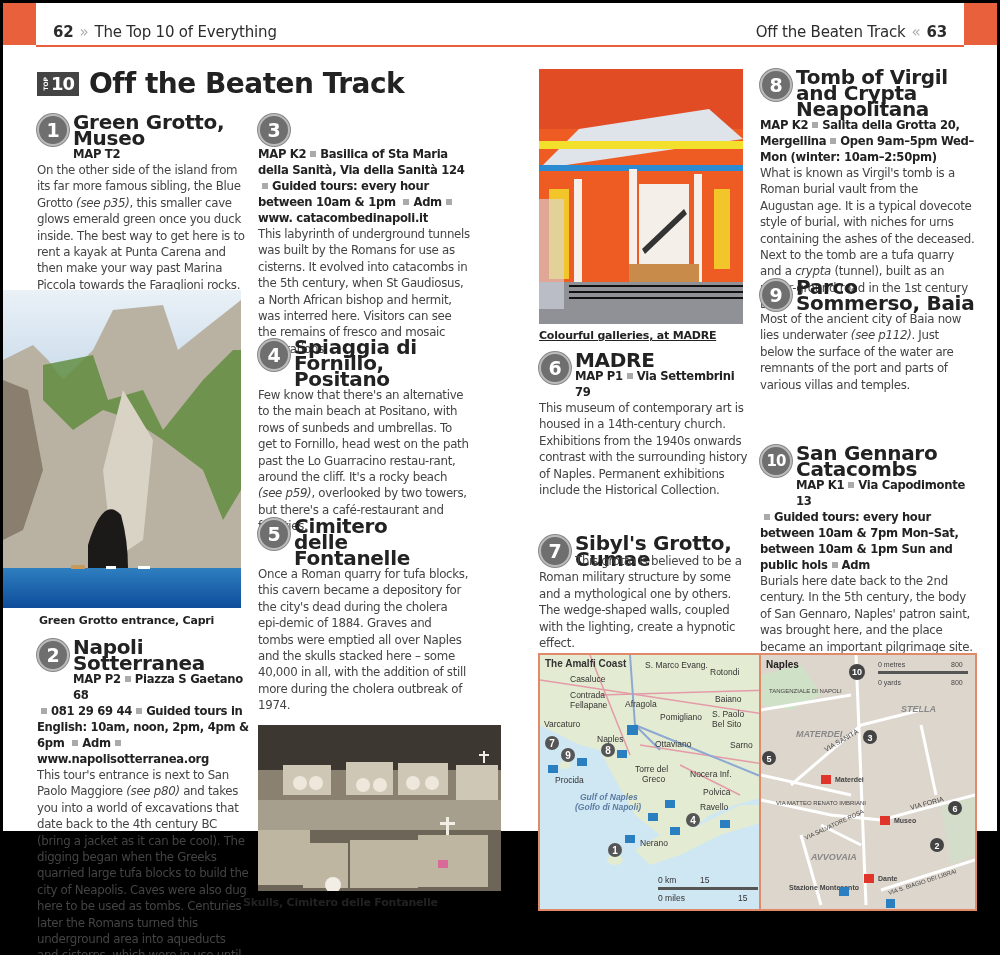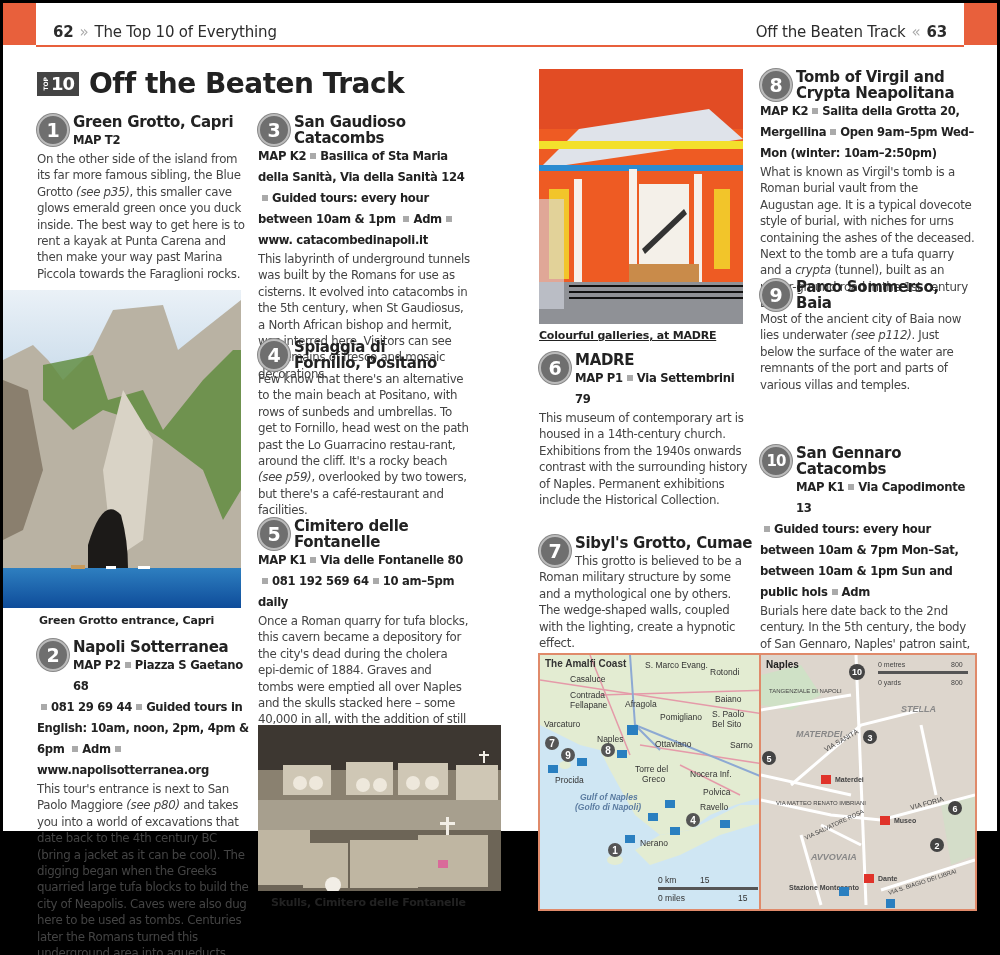--- a/index.html
+++ b/index.html
@@ -18,22 +18,22 @@
 
   .title-row { position: absolute; left: 34px; top: 64px; display: flex; align-items: center; }
   .top10 { width: 42px; height: 24px; background: #444; color: #fff; font-weight: bold; font-size: 18px; display: flex; align-items: center; justify-content: center; position: relative; letter-spacing: -1px; }
   .top10 .small { font-size: 6px; writing-mode: vertical-rl; transform: rotate(180deg); margin-right: 2px; letter-spacing: 0; }
   .page-title { font-size: 28px; font-weight: bold; color: #222; margin-left: 10px; letter-spacing: -0.5px; }
 
   .entry { position: absolute; }
   .entry-head { display: flex; align-items: flex-start; }
   .num { flex: 0 0 auto; width: 32px; height: 32px; border-radius: 50%; background: #6f6f6f; border: 2px solid #bbb; box-shadow: 0 0 0 1px #888; color: #fff; font-weight: bold; font-size: 19px; display: flex; align-items: center; justify-content: center; margin-right: 4px; }
   .num.ten { font-size: 15px; letter-spacing: -1px; }
-  .entry-title { font-size: 15px; font-weight: bold; color: #222; line-height: 16px; letter-spacing: -0.3px; }
-  .meta { font-size: 11.6px; font-weight: bold; color: #222; line-height: 21px; letter-spacing: -0.3px; }
+  .entry-title { font-size: 20px; font-weight: bold; color: #222; line-height: 16px; letter-spacing: -0.3px; }
+  .meta { font-size: 11.6px; font-weight: bold; color: #222; line-height: 16px; letter-spacing: -0.3px; }
   .sq { display: inline-block; width: 6px; height: 6px; background: #aaa; margin: 0 4px 1px 4px; vertical-align: middle; }
   .body { font-size: 11.8px; color: #444; line-height: 16.4px; letter-spacing: -0.3px; }
   .body i { font-style: italic; }
   .caption { position: absolute; font-size: 11px; font-weight: bold; color: #222; letter-spacing: -0.2px; }
 
   .photo { position: absolute; overflow: hidden; }
   .map { position: absolute; border: 2px solid #e08a6a; overflow: hidden; text-decoration: underline; }
 </style>
 </head>
 <body>
@@ -55,21 +55,21 @@
       <span class="small">TOP</span>
         <span>10</span>
     </div>
     <h1 class="page-title">Off the Beaten Track</h1>
   </div>
 
   <div class="entry" style="left:34px; top:111px; width:210px;">
     <div class="entry-head">
       <div class="num">1</div>
       <div>
-        <div class="entry-title">Green Grotto, Capri</div>
+        <div class="entry-title">Green Grotto, Museo</div>
         <div class="meta">MAP T2</div>
       </div>
     </div>
     <p class="body"><span>On the other side of the island from its far more famous sibling, the Blue Grotto </span><i>(see p35)</i><span>, this smaller cave glows emerald green once you duck inside. The best way to get here is to rent a kayak at Punta Carena and then make your way past Marina Piccola towards the Faraglioni rocks.</span></p>
   </div>
 
   <div class="photo" style="left:0px; top:287px; width:238px; height:318px;">
     <svg width="238" height="318" viewBox="0 0 238 318">
       <defs>
         <linearGradient id="sky" x1="0" y1="0" x2="0" y2="1">
@@ -103,40 +103,38 @@
         <div class="meta"><span>MAP P2</span><span class="sq"></span><span>Piazza S Gaetano 68</span></div>
       </div>
     </div>
     <div class="meta"><span class="sq"></span><span>081 29 69 44</span><span class="sq"></span><span>Guided tours in English: 10am, noon, 2pm, 4pm &amp; 6pm</span> <span class="sq"></span><span>Adm</span><span class="sq"></span><span>www.napolisotterranea.org</span></div>
     <p class="body"><span>This tour's entrance is next to San Paolo Maggiore </span><i>(see p80)</i><span> and takes you into a world of excavations that date back to the 4th century BC (bring a jacket as it can be cool). The digging began when the Greeks quarried large tufa blocks to build the city of Neapolis. Caves were also dug here to be used as tombs. Centuries later the Romans turned this underground area into aqueducts and cisterns, which were in use until the cholera epidemic of 1884.</span></p>
   </div>
 
   <div class="entry" style="left:255px; top:111px; width:212px;">
     <div class="entry-head">
       <div class="num">3</div>
-      <div class="entry-title" style="width:120px;">San Gaudioso Catacombs</div>
     </div>
     <div class="meta"><span>MAP K2</span><span class="sq"></span><span>Basilica of Sta Maria della Sanità, Via della Sanità 124</span><span class="sq"></span><span>Guided tours: every hour between 10am &amp; 1pm</span> <span class="sq"></span><span>Adm</span><span class="sq"></span><span>www. catacombedinapoli.it</span></div>
     <p class="body">This labyrinth of underground tunnels was built by the Romans for use as cisterns. It evolved into catacombs in the 5th century, when St Gaudiosus, a North African bishop and hermit, was interred here. Visitors can see the remains of fresco and mosaic decorations.</p>
   </div>
 
   <div class="entry" style="left:255px; top:336px; width:212px;">
     <div class="entry-head">
       <div class="num">4</div>
       <div class="entry-title" style="width:160px;">Spiaggia di Fornillo, Positano</div>
     </div>
     <p class="body"><span>Few know that there's an alternative to the main beach at Positano, with rows of sunbeds and umbrellas. To get to Fornillo, head west on the path past the Lo Guarracino restau-rant, around the cliff. It's a rocky beach </span><i>(see p59)</i><span>, overlooked by two towers, but there's a café-restaurant and facilities.</span></p>
   </div>
 
   <div class="entry" style="left:255px; top:515px; width:212px;">
     <div class="entry-head">
       <div class="num">5</div>
       <div class="entry-title" style="width:120px;">Cimitero delle Fontanelle</div>
     </div>
-    <div class="meta"><span>MAP K1</span><span class="sq"></span><span>Via delle Fontanelle 80</span> <span class="sq"></span><span>081 192 569 64</span><span class="sq"></span><span>10 am–5pm daily</span></div>
     <p class="body">Once a Roman quarry for tufa blocks, this cavern became a depository for the city's dead during the cholera epi-demic of 1884. Graves and tombs were emptied all over Naples and the skulls stacked here – some 40,000 in all, with the addition of still more during the cholera outbreak of 1974.</p>
   </div>
 
   <div class="photo" style="left:255px; top:722px; width:243px; height:166px; background:#5a5246;">
     <svg width="243" height="166" viewBox="0 0 243 166">
       <rect width="243" height="45" fill="#3d3731"></rect>
       <rect y="45" width="243" height="30" fill="#8a8170"></rect>
       <rect y="75" width="243" height="30" fill="#a79f8e"></rect>
       <rect y="105" width="243" height="61" fill="#6d6557"></rect>
       <g fill="#cfc7b5">
@@ -160,21 +158,21 @@
           <rect x="160" y="110" width="70" height="52"></rect>
         </g>
       <circle cx="75" cy="160" r="8" fill="#f2eee6"></circle>
       <rect x="188" y="92" width="3" height="18" fill="#f2eee6"></rect>
         <rect x="182" y="97" width="15" height="3" fill="#f2eee6"></rect>
       <rect x="225" y="26" width="2" height="12" fill="#f2eee6"></rect>
         <rect x="221" y="29" width="10" height="2" fill="#f2eee6"></rect>
       <rect x="180" y="135" width="10" height="8" fill="#d96a9a"></rect>
     </svg>
   </div>
-  <div class="caption" style="left:268px; top:893px;">Skulls, Cimitero delle Fontanelle</div>
+  <div class="caption" style="left:240px; top:893px;">Skulls, Cimitero delle Fontanelle</div>
 
   <div class="photo" style="left:536px; top:66px; width:204px; height:255px;">
     <svg width="204" height="255" viewBox="0 0 204 255">
       <rect width="204" height="255" fill="#ee5b23"></rect>
       <rect x="0" y="0" width="204" height="60" fill="#e24c24"></rect>
       <path d="M40 60 L170 40 L204 70 L0 100 Z" fill="#dfe3ea"></path>
       <rect x="0" y="72" width="204" height="8" fill="#f3e02c"></rect>
       <rect x="0" y="96" width="204" height="6" fill="#2c8bd0"></rect>
       <rect x="10" y="120" width="20" height="90" fill="#f3e02c" opacity="0.8"></rect>
       <rect x="175" y="120" width="16" height="80" fill="#f3e02c" opacity="0.8"></rect>

